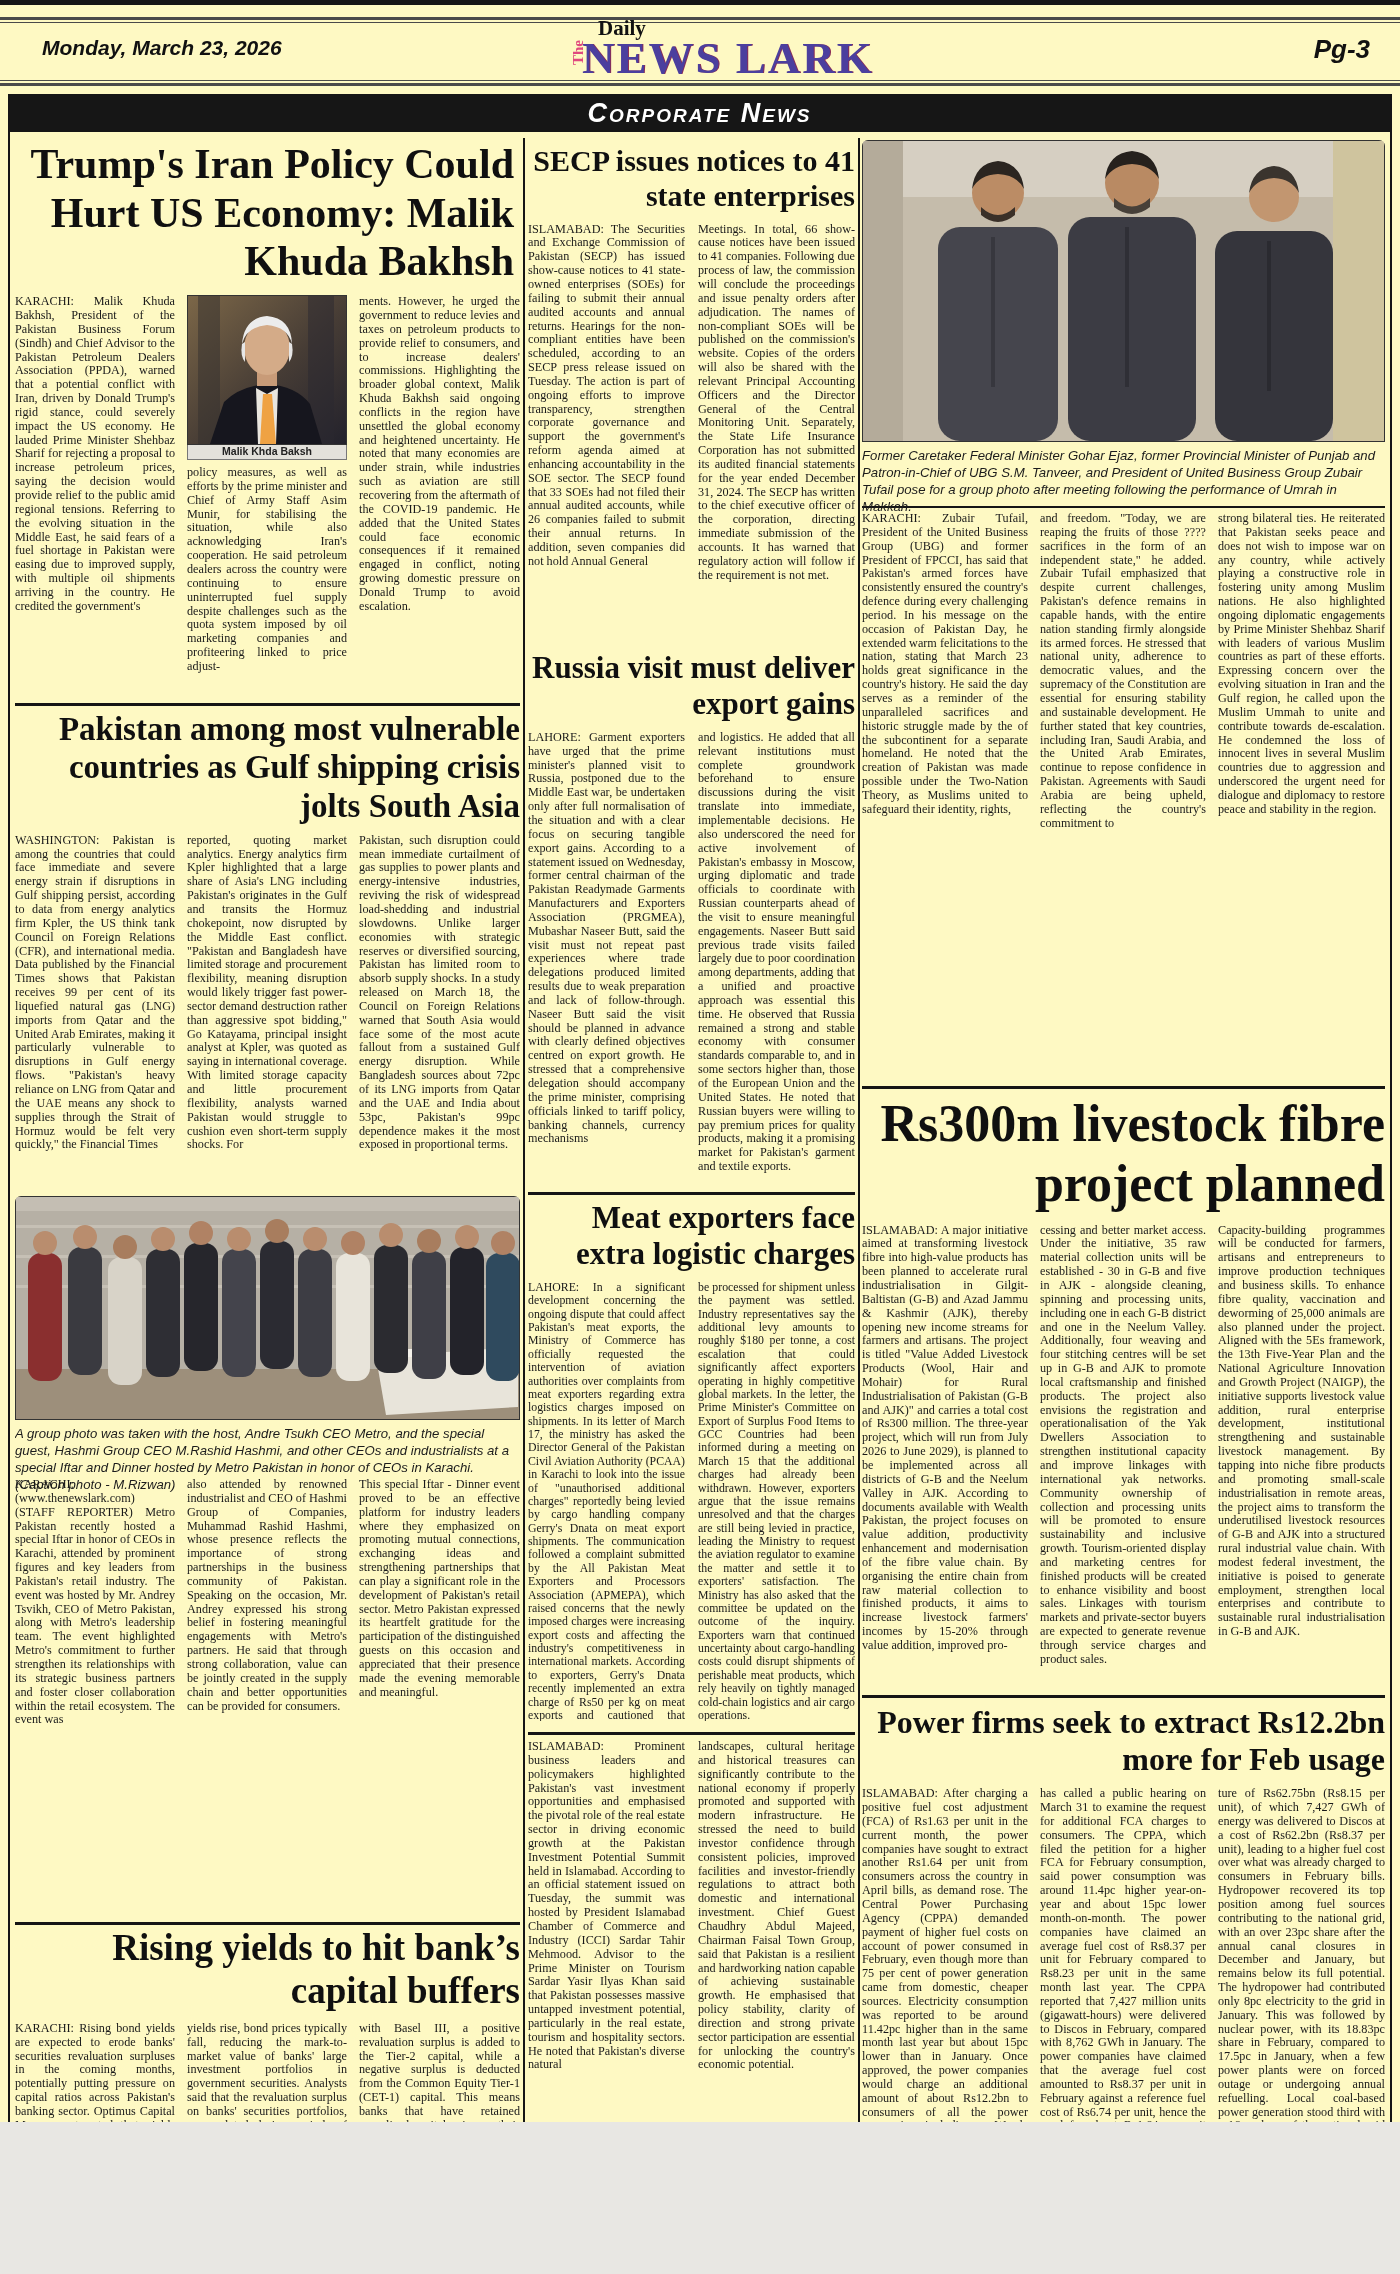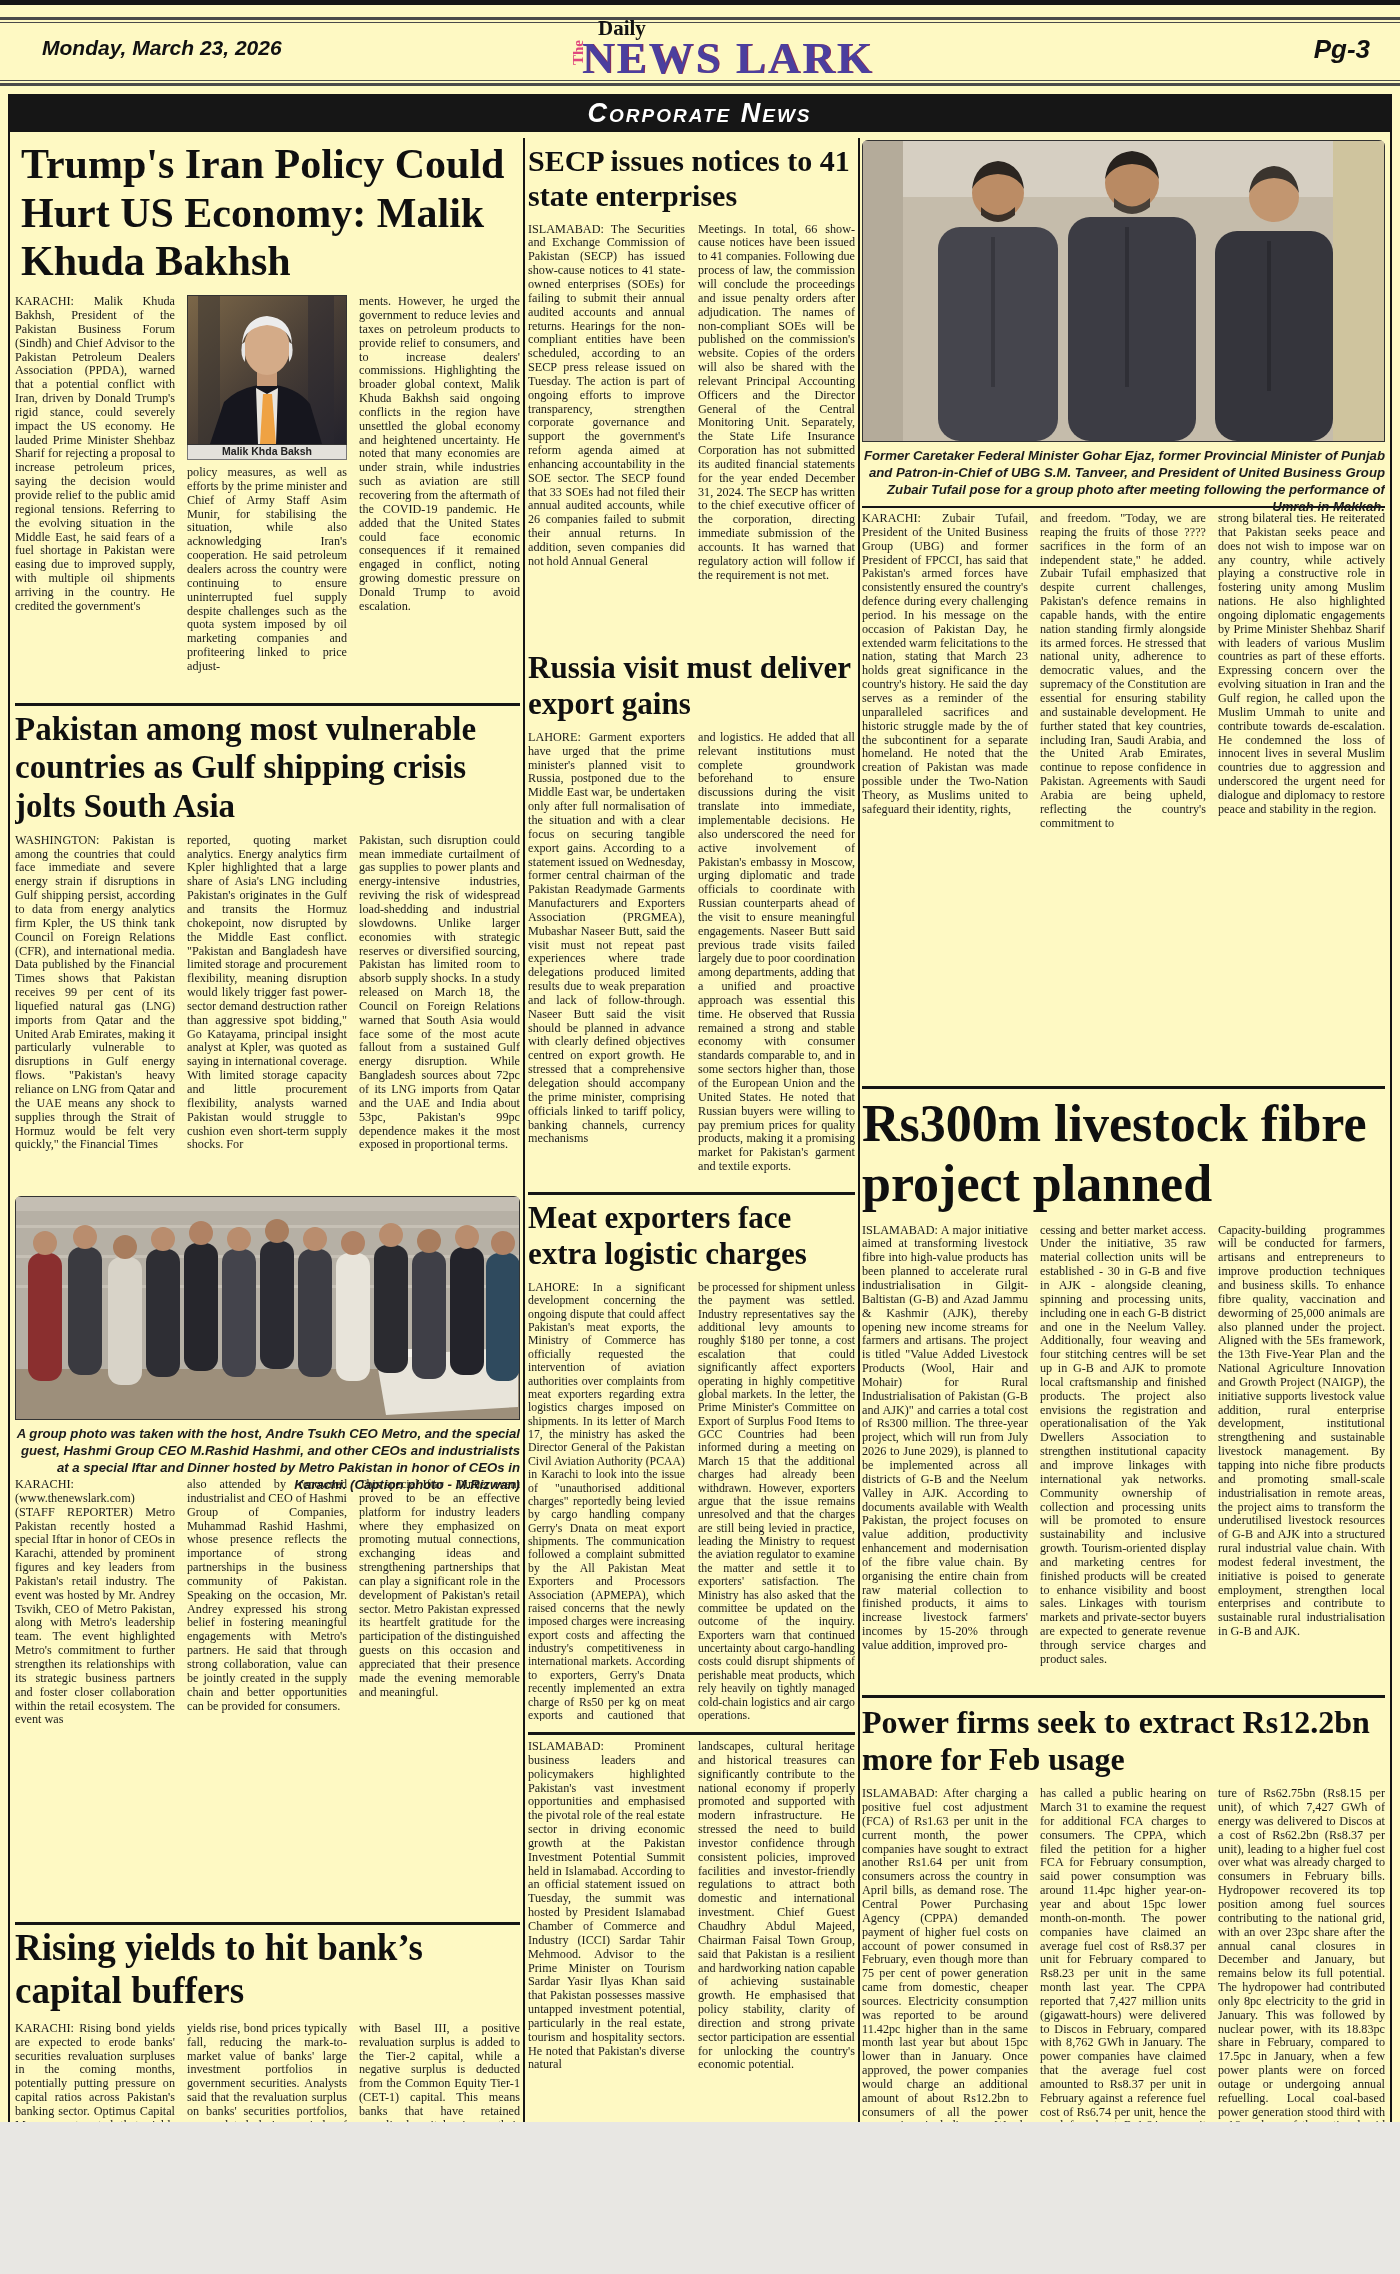--- a/index.html
+++ b/index.html
@@ -17,30 +17,30 @@
   .m-the{position:absolute;left:46px;top:24px;font-size:15px;font-weight:bold;color:#e0487e;
          transform:rotate(-90deg);transform-origin:center;}
   .m-title{position:absolute;left:62px;top:12px;font-size:45px;font-weight:bold;color:#4b3f9e;
            letter-spacing:2px;text-shadow:1px 0 0 #8a2d55;}
   .banner{position:absolute;left:8px;top:94px;width:1383px;height:38px;background:#161616;
           display:flex;align-items:center;justify-content:center;}
   .banner span{color:#fff;font-family:"Liberation Sans",sans-serif;font-weight:bold;font-style:italic;
           font-size:27px;font-variant:small-caps;letter-spacing:2px;}
   
   .article{position:absolute;overflow:hidden;}
-  .hl{font-weight:bold;text-align:left;color:#101010;margin:0 0 9px 0;line-height:1.16;
+  .hl{font-weight:bold;text-align:right;color:#101010;margin:0 0 9px 0;line-height:1.16;
       font-family:"Liberation Serif","DejaVu Serif",serif;}
   .cols{display:flex;gap:12px;}
   .col{font-size:12.2px;line-height:1.135;text-align:justify;overflow:hidden;}
   .w160{width:160px;flex:none;}
   .w157{width:157px;flex:none;}
   .w166{width:166px;flex:none;}
   figure{margin:0;padding:0;border-radius:6px;}
-  .photo-caption{font-family:"Liberation Sans",sans-serif;font-weight:bold;font-style:italic;
-      font-size:13.2px;line-height:1.3;color:#1c1c1c;margin-top:5px;text-align:right;}
+  .photo-caption{font-family:"Liberation Sans",sans-serif;font-weight:normal;font-style:italic;
+      font-size:13.2px;line-height:1.3;color:#1c1c1c;margin-top:5px;text-align:left;}
   .malik-cap{display:block;background:#e3e1db;border:1px solid #777;border-top:none;text-align:center;
       font-family:"Liberation Sans",sans-serif;font-size:10.5px;font-weight:bold;color:#222;padding:1px 0;}
   .photo-frame{border:1px solid #333;display:block;}
 </style>
 </head>
 <body>
 
 <div id="page">
 
   <div class="rule" style="left:0;top:0;width:1400px;height:5px"></div>

